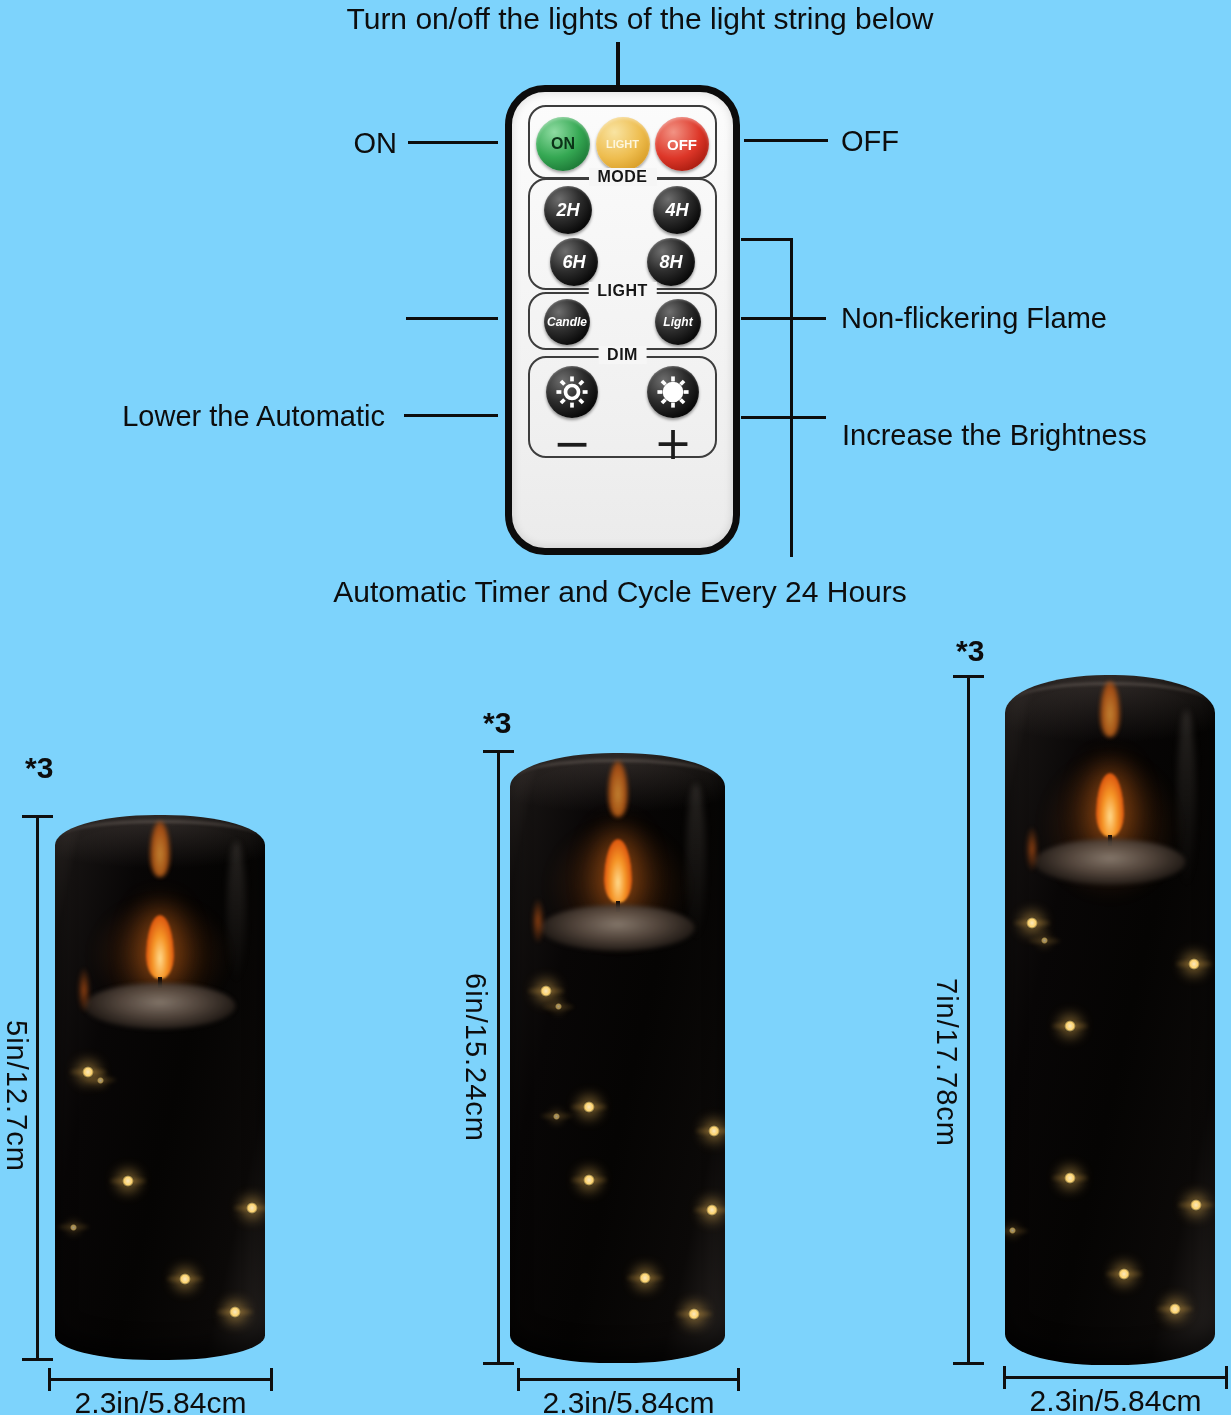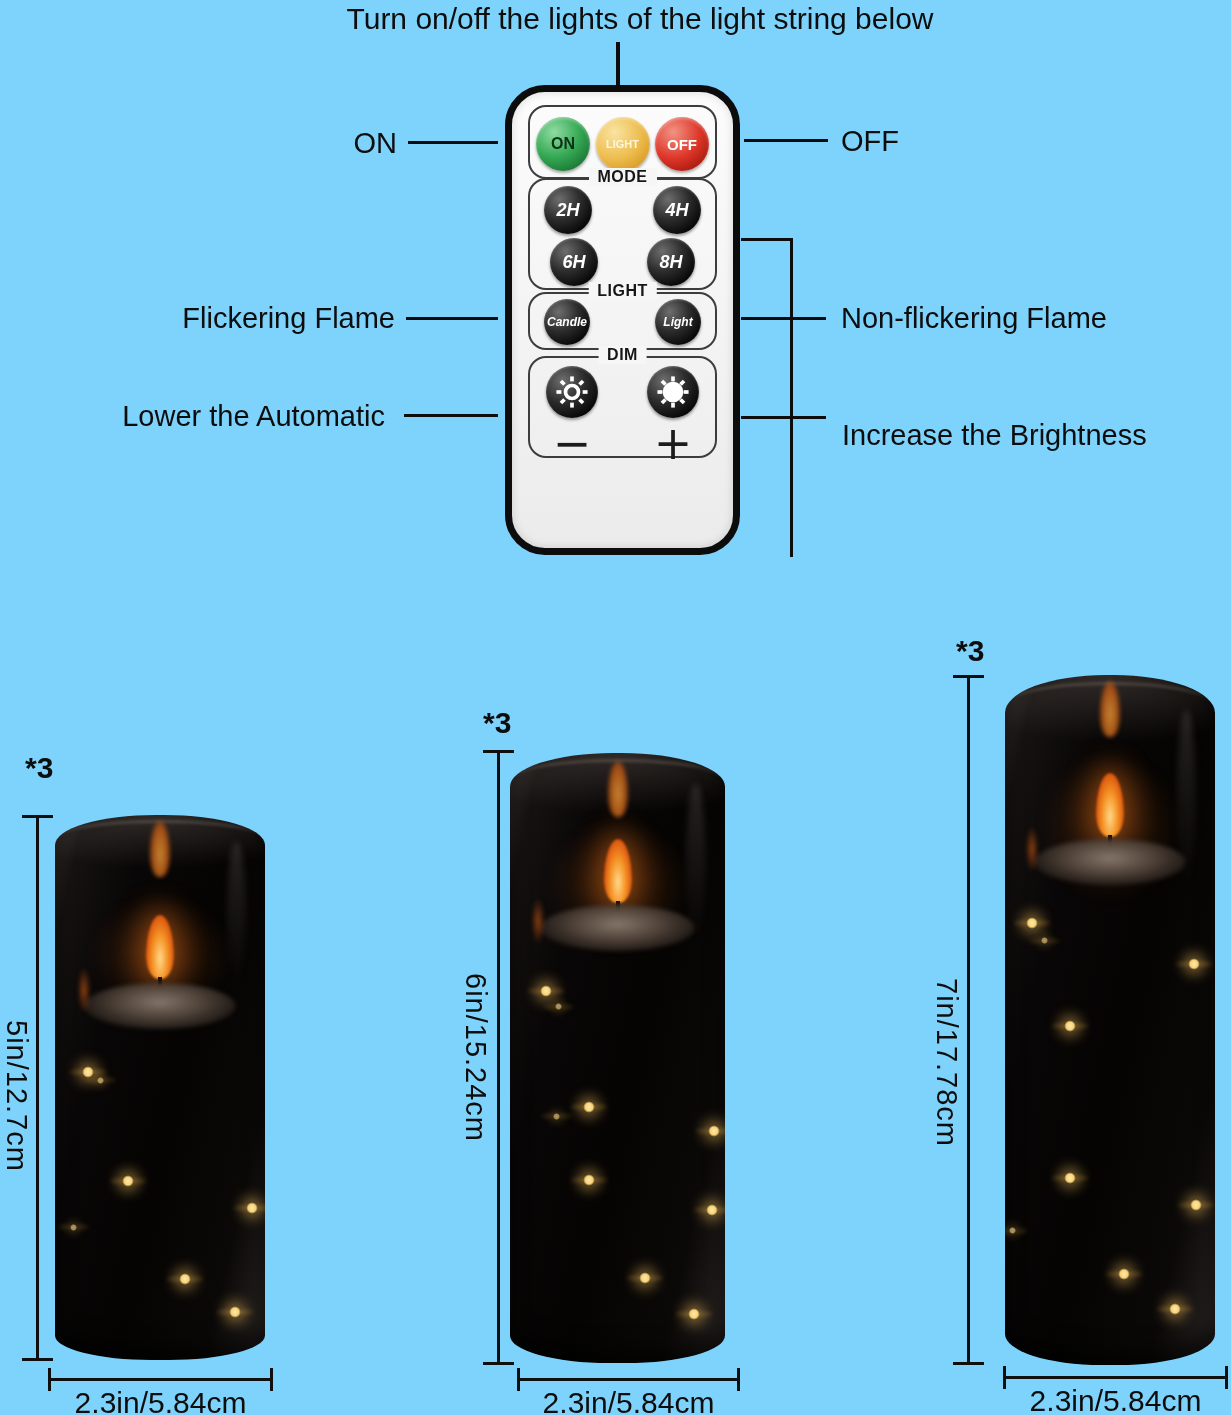--- a/index.html
+++ b/index.html
@@ -177,35 +177,35 @@
       </div>
       <div class="btn-row" style="top:62px; padding:0 16px;">
         <div class="dim-sign">−</div>
         <div class="dim-sign">+</div>
       </div>
     </div>
   </div>
 
   <div class="callout-label r-align" style="right:834px; top:127px;">ON</div>
   <div class="cline" style="left:408px; top:141px; width:90px;"></div>
-  <div class="callout-label r-align" style="right:836px; top:302px;">Flickering Flame</div>
   <div class="cline" style="left:406px; top:317px; width:92px;"></div>
   <div class="callout-label r-align" style="right:846px; top:400px;">Lower the Automatic</div>
   <div class="cline" style="left:404px; top:414px; width:94px;"></div>
 
   <div class="callout-label" style="left:841px; top:125px;">OFF</div>
   <div class="cline" style="left:744px; top:139px; width:84px;"></div>
   <div class="callout-label" style="left:841px; top:302px;">Non-flickering Flame</div>
   <div class="cline" style="left:741px; top:317px; width:85px;"></div>
   <div class="callout-label" style="left:842px; top:402px;margin-top:17px;">Increase the Brightness</div>
   <div class="cline" style="left:741px; top:416px; width:85px;"></div>
 
   <div class="cline" style="left:741px; top:238px; width:52px;"></div>
   <div class="cvline" style="left:790px; top:238px; height:319px;"></div>
 
+  <div class="bottom-caption">Automatic Timer and Cycle Every 24 Hours</div>
 
   <div>
     <div class="qty-label" style="left:25px; top:751px;">*3</div>
     <div class="vmeasure" style="left:36px; top:815px; height:546px;"></div>
     <div class="height-label" style="left:0px; top:1020px;">5in/12.7cm</div>
     <div class="candle" style="left:55px; top:815px; width:210px; height:545px;">
       <div class="rim"></div>
       <div class="gloss"></div>
       <div class="flame-reflect" style="top:6px;"></div>
       <div class="flame-glow" style="top:80px;"></div>

